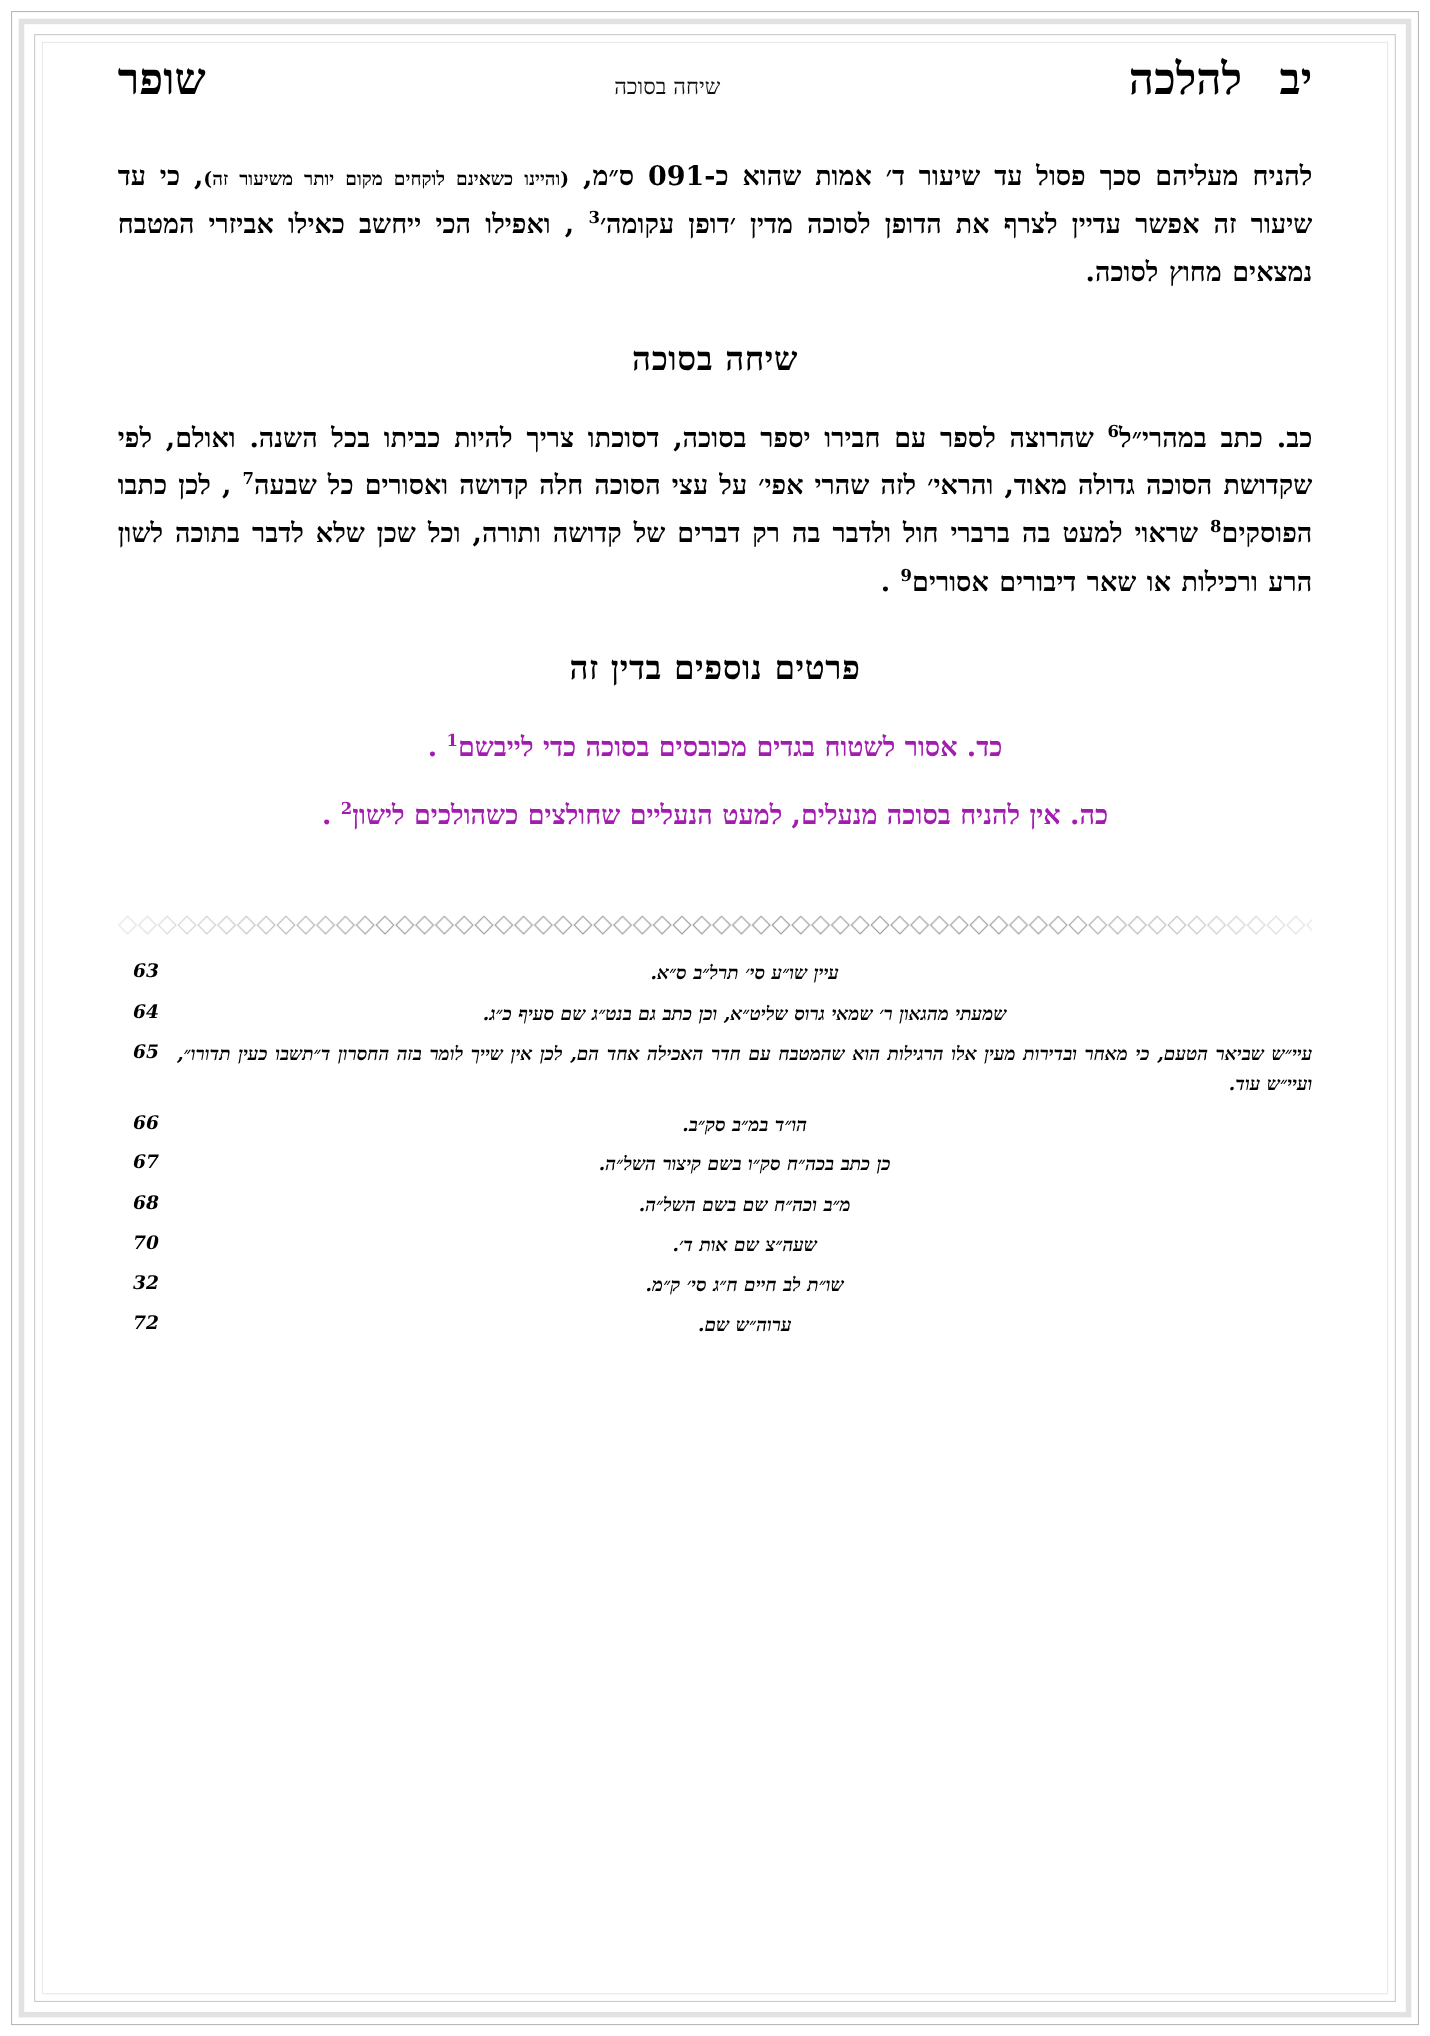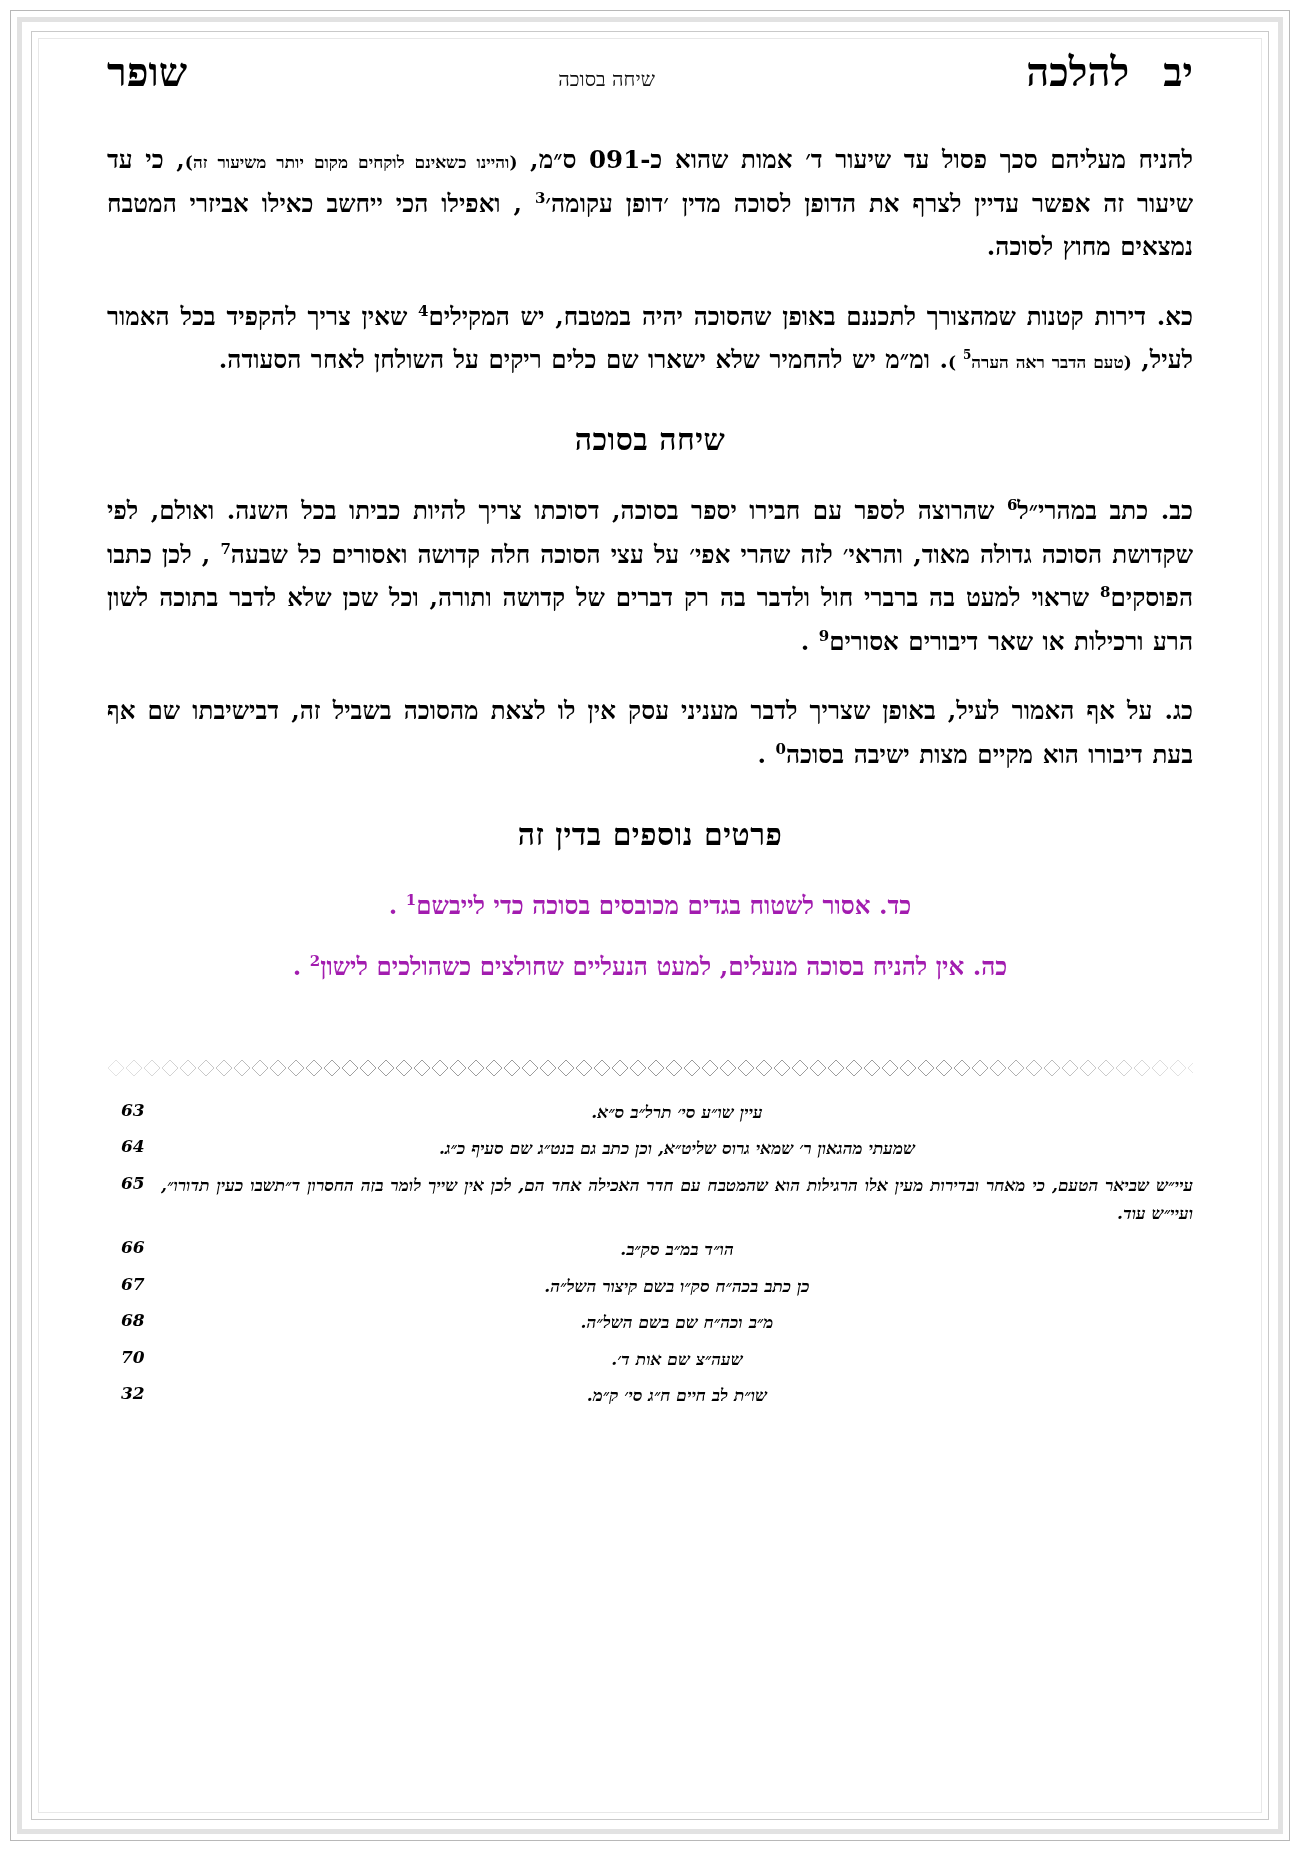--- a/index.html
+++ b/index.html
@@ -208,28 +208,26 @@
     <div class="runhead-right">
       <span class="runhead-big">יב</span>
       <span class="runhead-big">להלכה</span>
     </div>
     <span class="runhead-mid">שיחה בסוכה</span>
     <span class="runhead-big">שופר</span>
   </div>
 
   <div class="body-block">
     <p class="para">להניח מעליהם סכך פסול עד שיעור ד׳ אמות שהוא כ-091 ס״מ, <span class="sml">(והיינו כשאינם לוקחים מקום יותר משיעור זה)</span>, כי עד שיעור זה אפשר עדיין לצרף את הדופן לסוכה מדין ׳דופן עקומה׳<sup class="fn">3</sup> , ואפילו הכי ייחשב כאילו אביזרי המטבח נמצאים מחוץ לסוכה.</p>
-    <p class="para">כא. דירות קטנות שמהצורך לתכננם באופן שהסוכה יהיה במטבח, יש המקילים<sup class="fn">4</sup> שאין צריך להקפיד בכל האמור לעיל, <span class="sml">(טעם הדבר ראה הערה</span><sup class="fn" style="font-size: 12px;">5</sup><span class="sml"> )</span>. ומ״מ יש להחמיר שלא ישארו שם כלים ריקים על השולחן לאחר הסעודה.</p>
   </div>
 
   <h2 class="sec-head">שיחה בסוכה</h2>
 
   <div class="body-block" style="margin-top:0;">
     <p class="para">כב. כתב במהרי״ל<sup class="fn">6</sup>  שהרוצה לספר עם חבירו יספר בסוכה, דסוכתו צריך להיות כביתו בכל השנה. ואולם, לפי שקדושת הסוכה גדולה מאוד, והראי׳ לזה שהרי אפי׳ על עצי הסוכה חלה קדושה ואסורים כל שבעה<sup class="fn">7</sup> , לכן כתבו הפוסקים<sup class="fn">8</sup>  שראוי למעט בה ברברי חול ולדבר בה רק דברים של קדושה ותורה, וכל שכן שלא לדבר בתוכה לשון הרע ורכילות או שאר דיבורים אסורים<sup class="fn">9</sup> .</p>
-    <p class="para">כג. על אף האמור לעיל, באופן שצריך לדבר מעניני עסק אין לו לצאת מהסוכה בשביל זה, דבישיבתו שם אף בעת דיבורו הוא מקיים מצות ישיבה בסוכה<sup class="fn">0</sup> .</p>
   </div>
 
   <h2 class="sec-head">פרטים נוספים בדין זה</h2>
 
   <div class="body-block" style="margin-top:0;">
     <p class="item-center">כד. אסור לשטוח בגדים מכובסים בסוכה כדי לייבשם<sup class="fn">1</sup> .</p>
     <p class="item-center">כה. אין להניח בסוכה מנעלים, למעט הנעליים שחולצים כשהולכים לישון<sup class="fn">2</sup> .</p>
   </div>
 
   <div class="sep">
@@ -277,15 +275,19 @@
       <span class="fn-text" style="text-align: center; text-align-last: center;">מ״ב וכה״ח שם בשם השל״ה.</span>
     </div>
     <div class="fn-row">
       <span class="fn-num">70</span>
       <span class="fn-text" style="text-align: center; text-align-last: center;">שעה״צ שם אות ד׳.</span>
     </div>
     <div class="fn-row">
       <span class="fn-num">32</span>
       <span class="fn-text" style="text-align: center; text-align-last: center;">שו״ת לב חיים ח״ג סי׳ ק״מ.</span>
     </div>
+    <div class="fn-row">
+      <span class="fn-num">72</span>
+      <span class="fn-text" style="text-align: center; text-align-last: center;">ערוה״ש שם.</span>
+    </div>
   </div>
 
 </div>
 
 </body></html>

